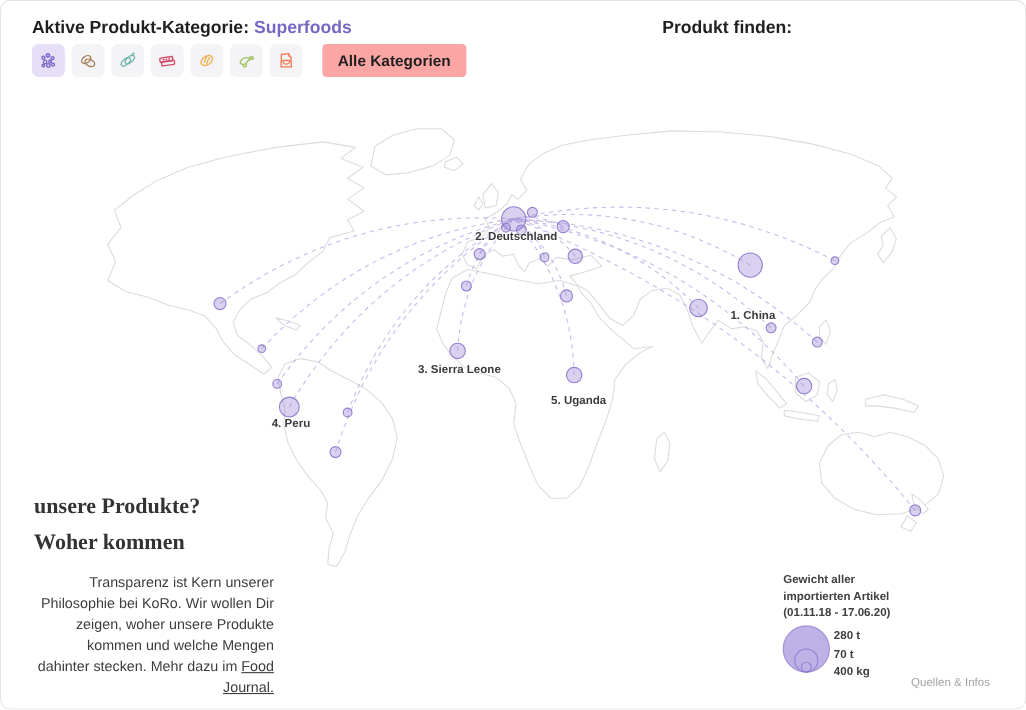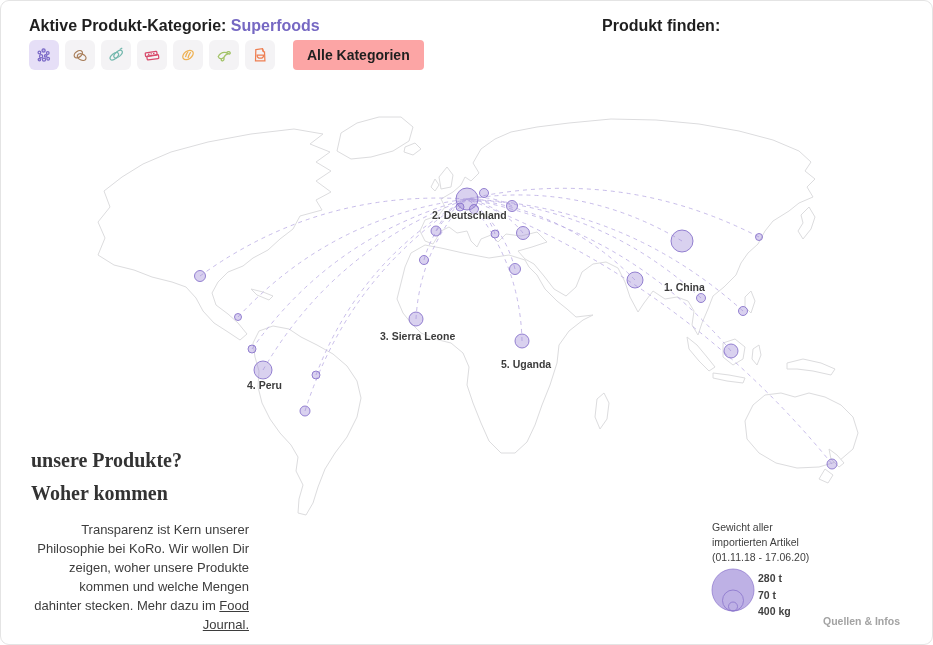--- a/index.html
+++ b/index.html
@@ -32,28 +32,28 @@
   #search::placeholder{color:#98a2b5;}
   
   #intro{position:absolute;left:30px;top:443px;width:218px;z-index:2;}
   #intro .title{font-family:"Liberation Serif","DejaVu Serif",serif;font-size:20px;line-height:33px;
                 font-weight:700;color:#333;}
   #intro .body{margin-top:10px;font-size:13px;line-height:19px;color:#3d3d3d;text-align:right;}
   #intro a{color:#3d3d3d;text-decoration:underline;cursor:pointer;}
   
   #legend-weight{position:absolute;left:711px;top:519px;z-index:2;}
   #legend-share{position:absolute;left:813px;top:519px;z-index:2;}
-  .leg-title{font-size:10.5px;line-height:15px;font-weight:400;color:#3f3f3f;}
+  .leg-title{font-size:10.5px;line-height:15px;font-weight:700;color:#3f3f3f;}
   #weight-rows{position:absolute;left:46px;top:50px;}
   .wlabel{font-size:10.5px;font-weight:700;color:#3f3f3f;line-height:16.5px;}
   #weight-circles{position:absolute;left:-3px;top:44px;}
   #share-circles{margin-top:7px;}
   .share-labels{display:flex;width:92px;margin-top:2px;}
   .share-labels span{flex:1;text-align:center;font-size:10.5px;font-weight:700;color:#3f3f3f;}
-  #sources{position:absolute;right:32px;top:614px;z-index:2;font-size:10.5px;font-weight:700;
+  #sources{position:absolute;right:32px;top:614px;z-index:2;font-size:10.5px;font-weight:400;
            color:#a3a3a3;cursor:pointer;}
 </style>
 </head>
 <body>
 
 <div id="app">
 
   <svg id="mapsvg" width="933" height="645" viewBox="0 0 933 645">
     <g id="land-group">
       <path class="land" d="M97,254 L104,237 L97,221 L109,206 L103,190 L121,176 L142,163 L170,151 L207,141 L250,133 L293,128 L322,133 L309,143 L329,151 L315,161 L330,170 L315,180 L330,191 L315,199 L321,209 L299,215 L292,228 L279,238 L267,249 L252,257 L242,265 L227,271 L217,281 L211,292 L215,304 L227,313 L237,322 L246,333 L239,339 L227,331 L213,322 L202,310 L195,297 L185,286 L171,281 L151,276 L133,269 L113,264 Z"></path>

